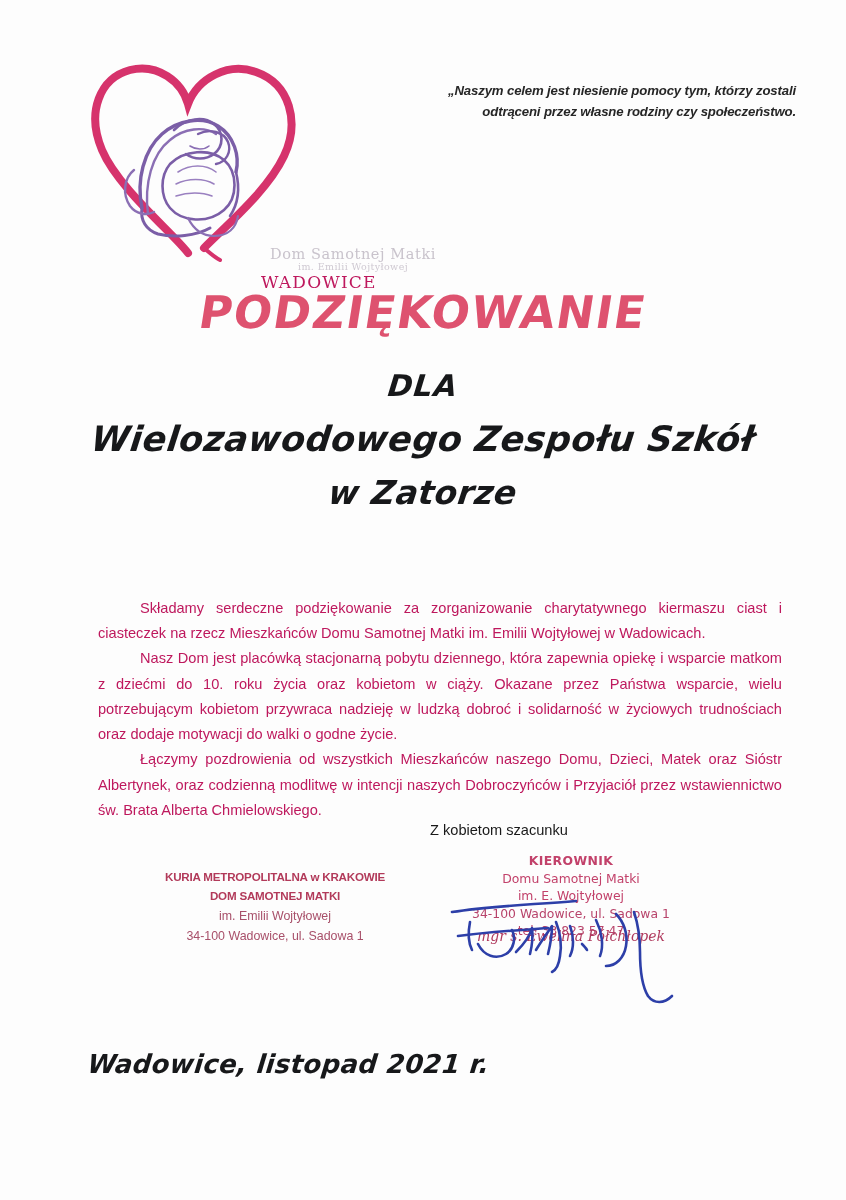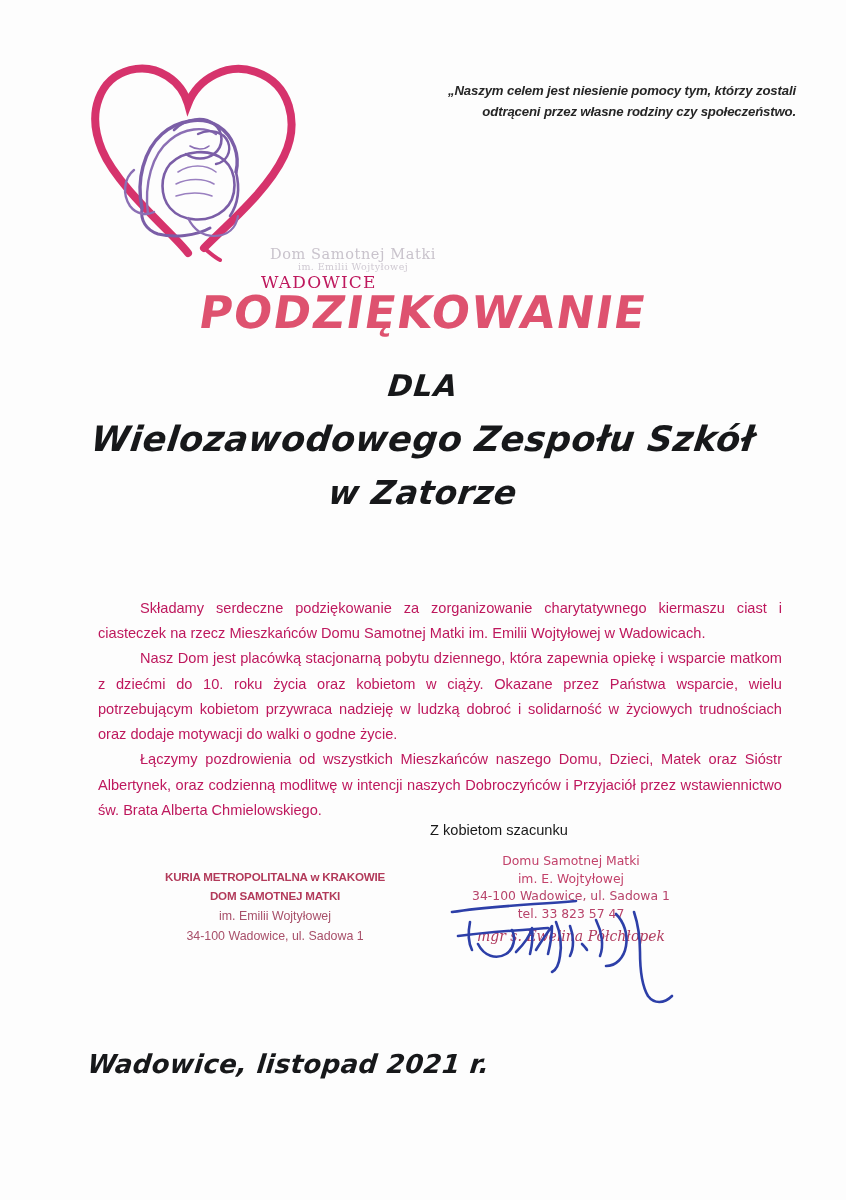--- a/index.html
+++ b/index.html
@@ -290,20 +290,21 @@
   <div class="closing">Z kobietom szacunku</div>
 
   <div class="stamp-left">
     <div class="l1">KURIA METROPOLITALNA w KRAKOWIE</div>
     <div class="l2">DOM SAMOTNEJ MATKI</div>
     <div class="l3">im. Emilii Wojtyłowej</div>
     <div class="l4">34-100 Wadowice, ul. Sadowa 1</div>
   </div>
 
   <div class="stamp-right">
+    <div class="sr1">KIEROWNIK</div>
     <div class="sr2">Domu Samotnej Matki</div>
     <div class="sr3">im. E. Wojtyłowej</div>
     <div class="sr4">34-100 Wadowice, ul. Sadowa 1</div>
     <div class="sr5">tel. 33 823 57 47</div>
   </div>
 
   <div class="sig-name">mgr s. Ewelina Półchłopek</div>
 
   <svg class="signature-ink" viewBox="0 0 260 130">
     <g fill="none" stroke="#2d3fa8" stroke-width="2.6" stroke-linecap="round" stroke-linejoin="round">

